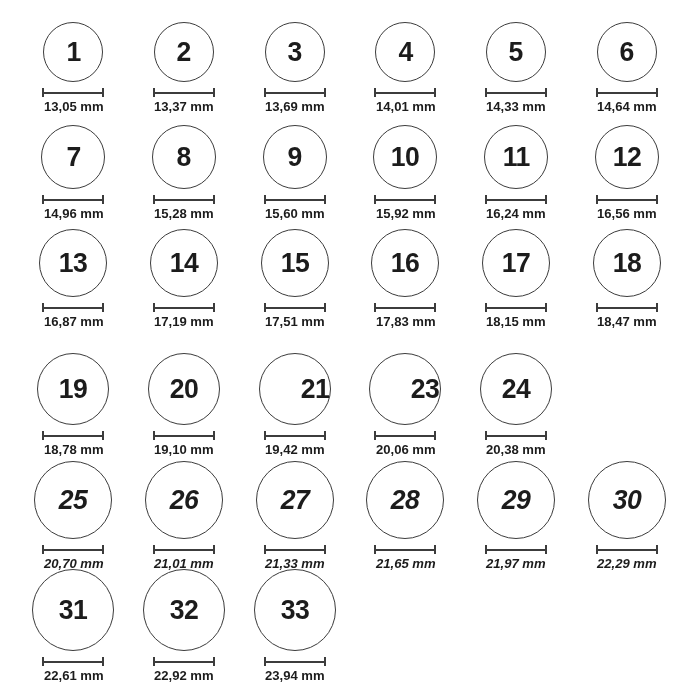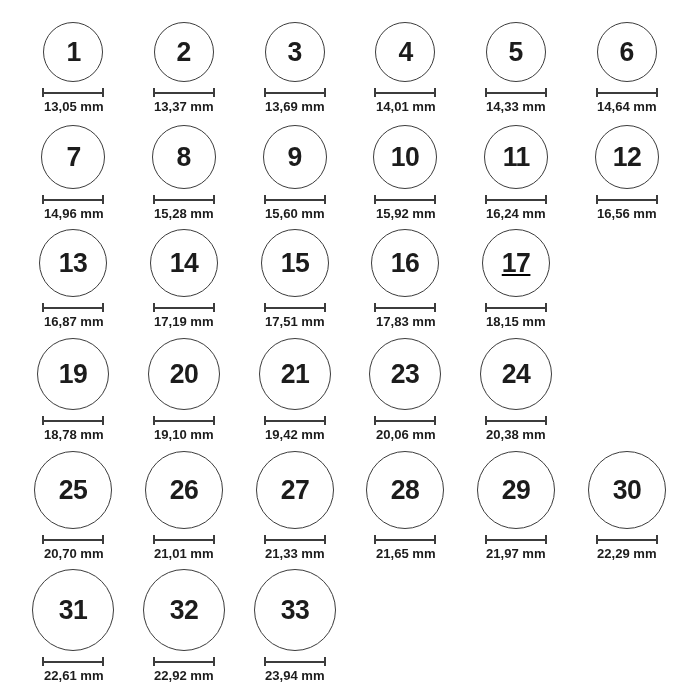--- a/index.html
+++ b/index.html
@@ -270,33 +270,44 @@
     </div>
     <div class="bracket">
       <span class="tick left"></span>
       <span class="hline"></span>
       <span class="tick right"></span>
     </div>
     <div class="label">17,83 mm</div>
   </div>
 
   <div class="cell">
-    <div class="circle" style="width: 68px; height: 68px; border-color: rgb(60, 60, 60); text-decoration: underline;">
+    <div class="circle" style="width: 68px; height: 68px; border-color: rgb(60, 60, 60);">
       <span class="num">17</span>
     </div>
     <div class="bracket">
       <span class="tick left"></span>
       <span class="hline"></span>
       <span class="tick right"></span>
     </div>
     <div class="label">18,15 mm</div>
   </div>
 
-</div>
-    <div class="row" style="top: 338px;">
+  <div class="cell">
+    <div class="circle" style="width: 68px; height: 68px; border-color: rgb(60, 60, 60);">
+      <span class="num">18</span>
+    </div>
+    <div class="bracket">
+      <span class="tick left"></span>
+      <span class="hline"></span>
+      <span class="tick right"></span>
+    </div>
+    <div class="label">18,47 mm</div>
+  </div>
+</div>
+    <div class="row" style="top: 353px;">
   <div class="cell">
     <div class="circle" style="width: 72px; height: 72px; border-color: rgb(60, 60, 60);">
       <span class="num">19</span>
     </div>
     <div class="bracket">
       <span class="tick left"></span>
       <span class="hline"></span>
       <span class="tick right"></span>
     </div>
     <div class="label">18,78 mm</div>
@@ -308,34 +319,34 @@
     </div>
     <div class="bracket">
       <span class="tick left"></span>
       <span class="hline"></span>
       <span class="tick right"></span>
     </div>
     <div class="label">19,10 mm</div>
   </div>
 
   <div class="cell">
-    <div class="circle" style="width: 72px; height: 72px; border-color: rgb(60, 60, 60);">
+    <div class="circle" style="width: 72px; height: 72px; border-color: rgb(60, 60, 60); justify-content: flex-end;">
       <span class="num">21</span>
     </div>
     <div class="bracket">
       <span class="tick left"></span>
       <span class="hline"></span>
       <span class="tick right"></span>
     </div>
     <div class="label">19,42 mm</div>
   </div>
 
 
   <div class="cell">
-    <div class="circle" style="width: 72px; height: 72px; border-color: rgb(60, 60, 60);">
+    <div class="circle" style="width: 72px; height: 72px; border-color: rgb(60, 60, 60); justify-content: flex-end;">
       <span class="num">23</span>
     </div>
     <div class="bracket">
       <span class="tick left"></span>
       <span class="hline"></span>
       <span class="tick right"></span>
     </div>
     <div class="label">20,06 mm</div>
   </div>
 
@@ -344,21 +355,21 @@
       <span class="num">24</span>
     </div>
     <div class="bracket">
       <span class="tick left"></span>
       <span class="hline"></span>
       <span class="tick right"></span>
     </div>
     <div class="label">20,38 mm</div>
   </div>
 </div>
-    <div class="row" style="top: 451px;">
+    <div class="row" style="top: 461px; font-style: italic;">
   <div class="cell">
     <div class="circle" style="width: 78px; height: 78px; border-color: rgb(60, 60, 60);">
       <span class="num">25</span>
     </div>
     <div class="bracket">
       <span class="tick left"></span>
       <span class="hline"></span>
       <span class="tick right"></span>
     </div>
     <div class="label">20,70 mm</div>

